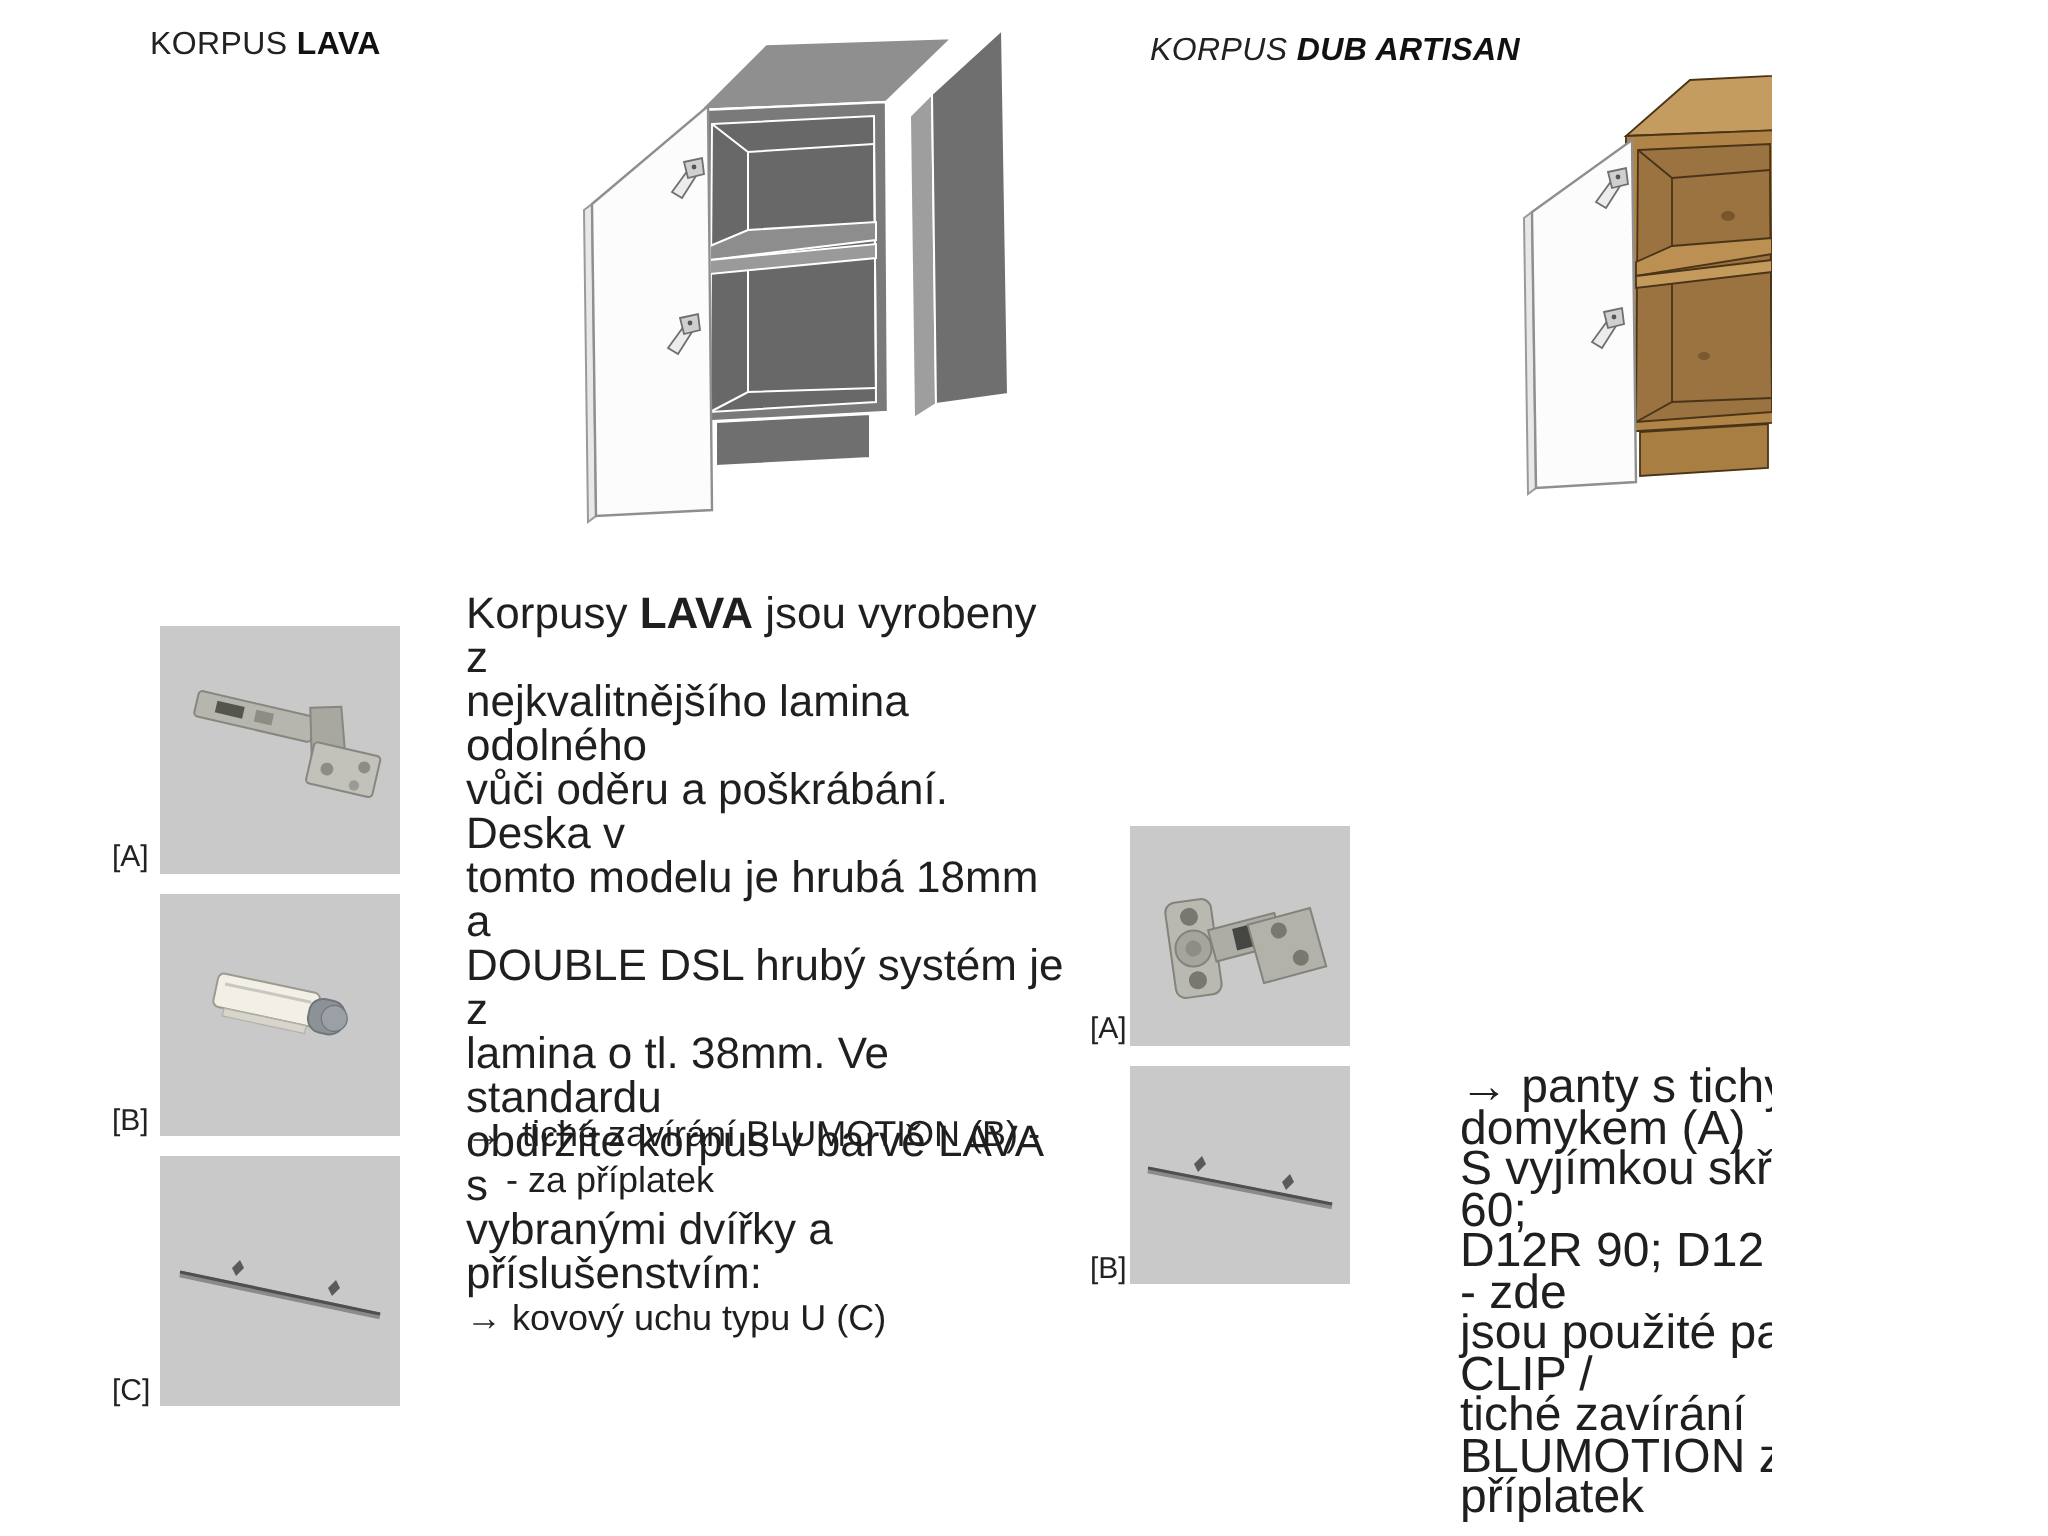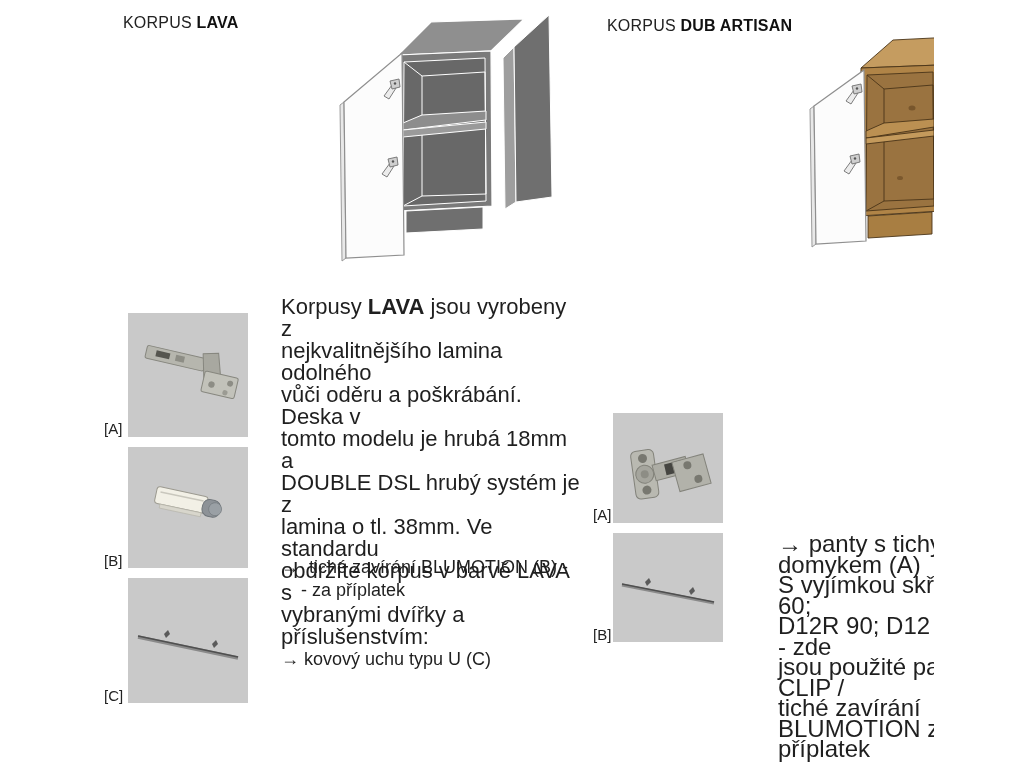--- a/index.html
+++ b/index.html
@@ -1,18 +1,18 @@
 <!DOCTYPE html>
 <html><head>
 <meta charset="utf-8">
 <style>
   html,body{margin:0;padding:0;background:#ffffff;}
   #canvas{
     position:relative;width:886px;height:768px;background:#ffffff;overflow:hidden;
-    font-family:"Liberation Sans",sans-serif;color:#1c1c1c;margin-left:48px;
+    font-family:"Liberation Sans",sans-serif;color:#1c1c1c;
   }
   .abs{position:absolute;}
   .heading{font-size:16px;letter-spacing:.2px;color:#222;}
   .heading b{font-weight:bold;color:#111;}
   .para{white-space:pre-wrap;font-size:22px;line-height:22px;color:#1f1f1f;}
   .para b{font-weight:bold;}
   .para-r{white-space:pre-wrap;font-size:17.5px;line-height:20.5px;color:#1f1f1f;}
   .para-r b{font-weight:bold;}
   .bullets{white-space:pre-wrap;font-size:18px;line-height:23px;color:#1f1f1f;}
   .bullets-r{white-space:pre-wrap;font-size:24px;line-height:20.5px;color:#1f1f1f;}
@@ -21,21 +21,21 @@
   .img-label{font-size:15px;color:#222;}
   svg{display:block;}
 </style>
 </head>
 <body>
 
 <div id="canvas">
 
   <div class="abs heading" style="left:75px;top:14px;"><span>KORPUS </span><b>LAVA</b></div>
 
-  <div class="abs heading" style="left:559px;top:17px;"><span>KORPUS </span><b>DUB ARTISAN</b></div>
+  <div class="abs heading" style="left:575px;top:17px;font-style:italic;"><span>KORPUS </span><b>DUB ARTISAN</b></div>
 
   <div class="abs" style="left:288px;top:6px;">
     <svg width="232" height="256" viewBox="0 0 232 256">
 
       <polygon points="62,49 155,45 188,13 95,16" fill="#8f8f8f" stroke="#ffffff" stroke-width="1.2"></polygon>
 
       <polygon points="167,52 178,41 180,196 169,203" fill="#9e9e9e" stroke="#ffffff" stroke-width="1"></polygon>
       <polygon points="178,41 213,9 216,191 180,196" fill="#6f6f6f" stroke="#ffffff" stroke-width="1"></polygon>
 
       <polygon points="62,49 155,45 156,200 61,205" fill="#7a7a7a" stroke="#ffffff" stroke-width="1.2"></polygon>

